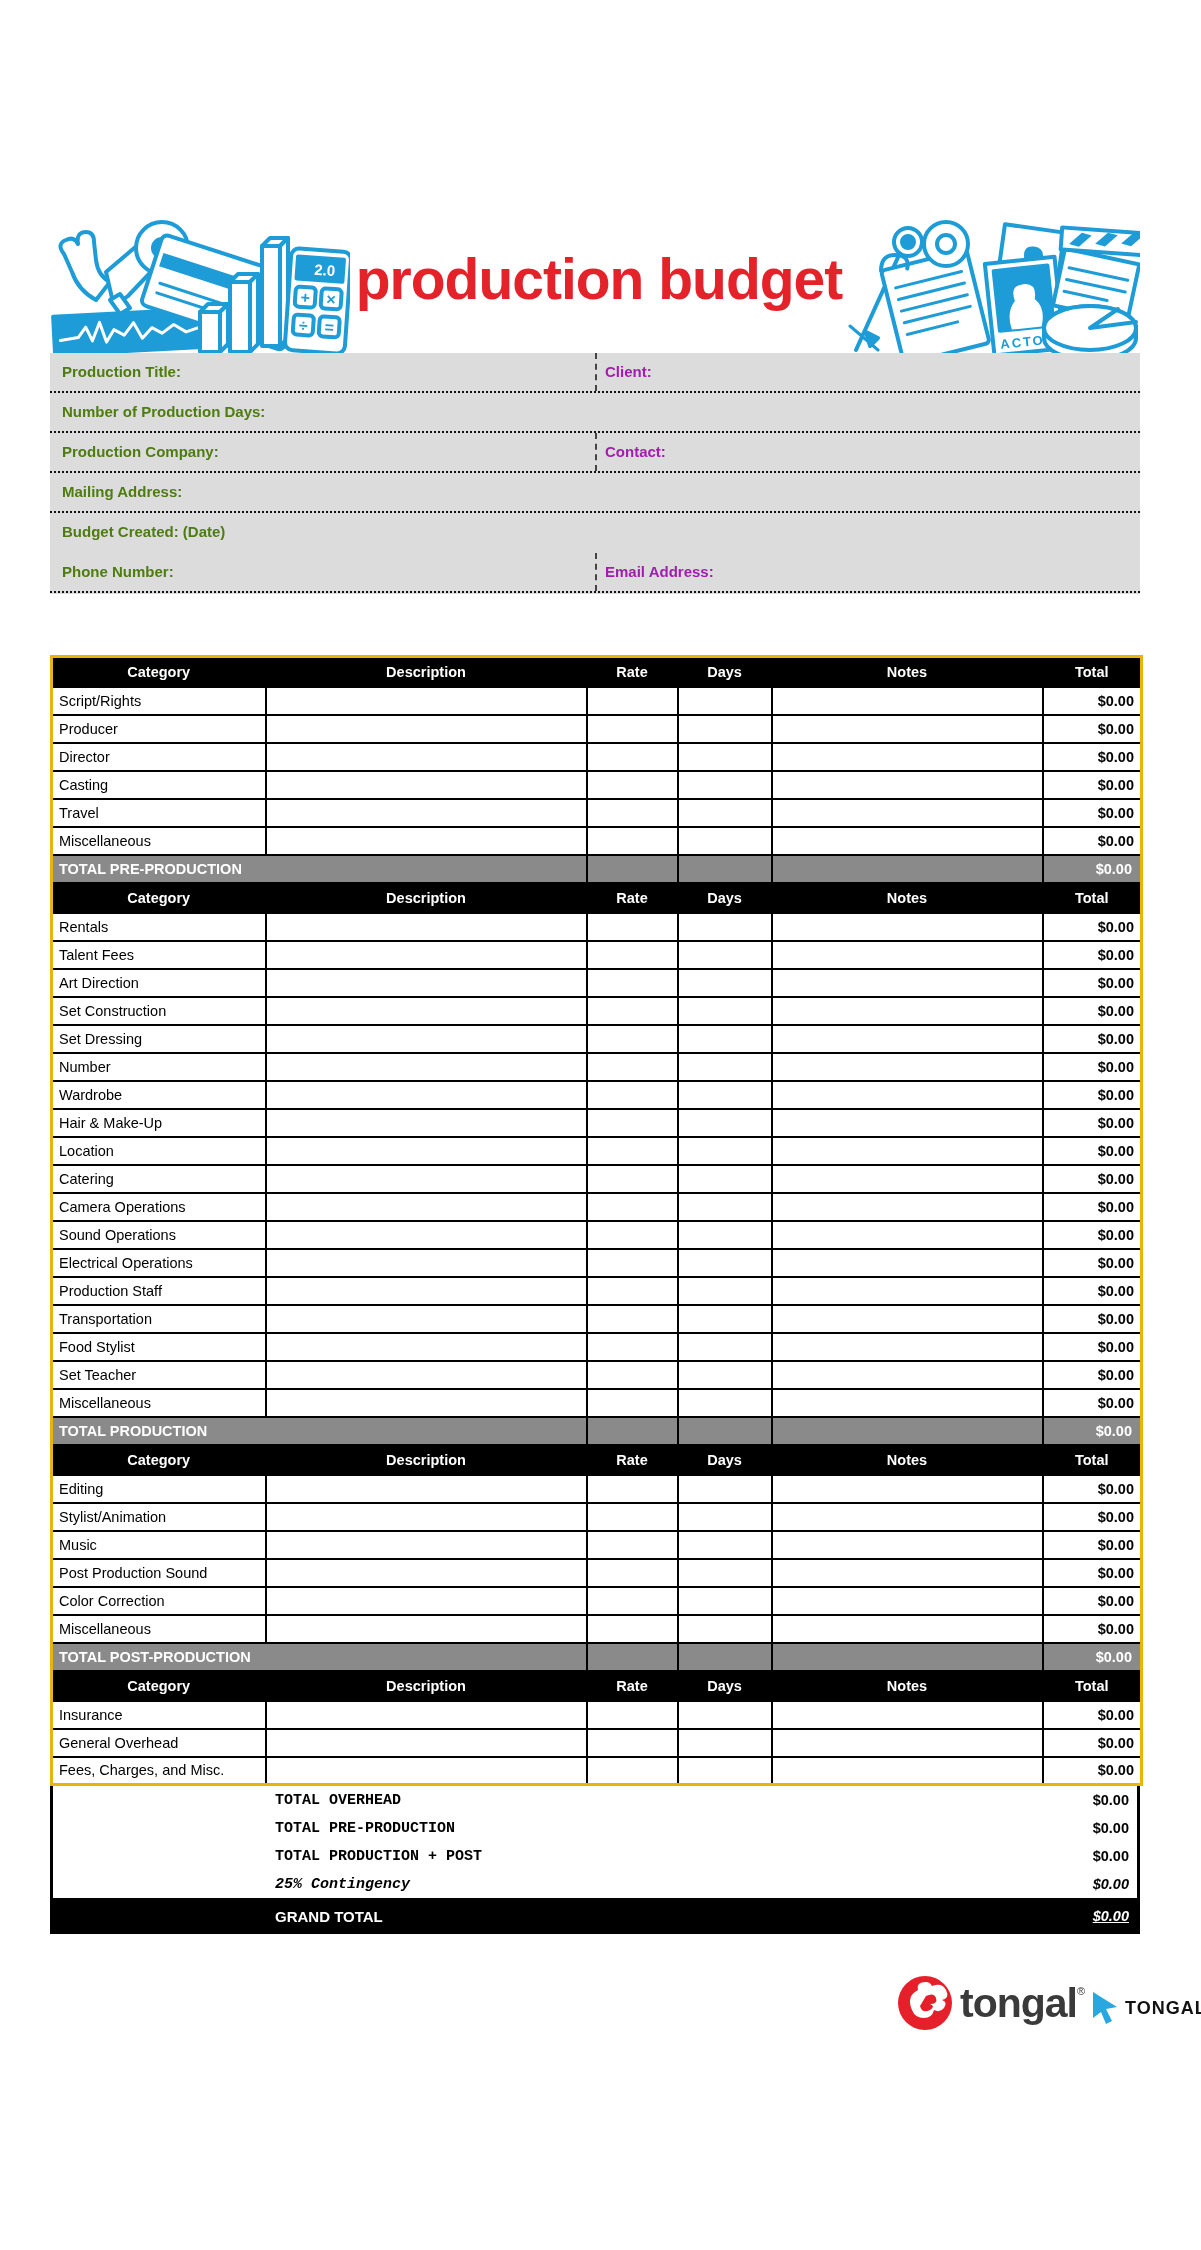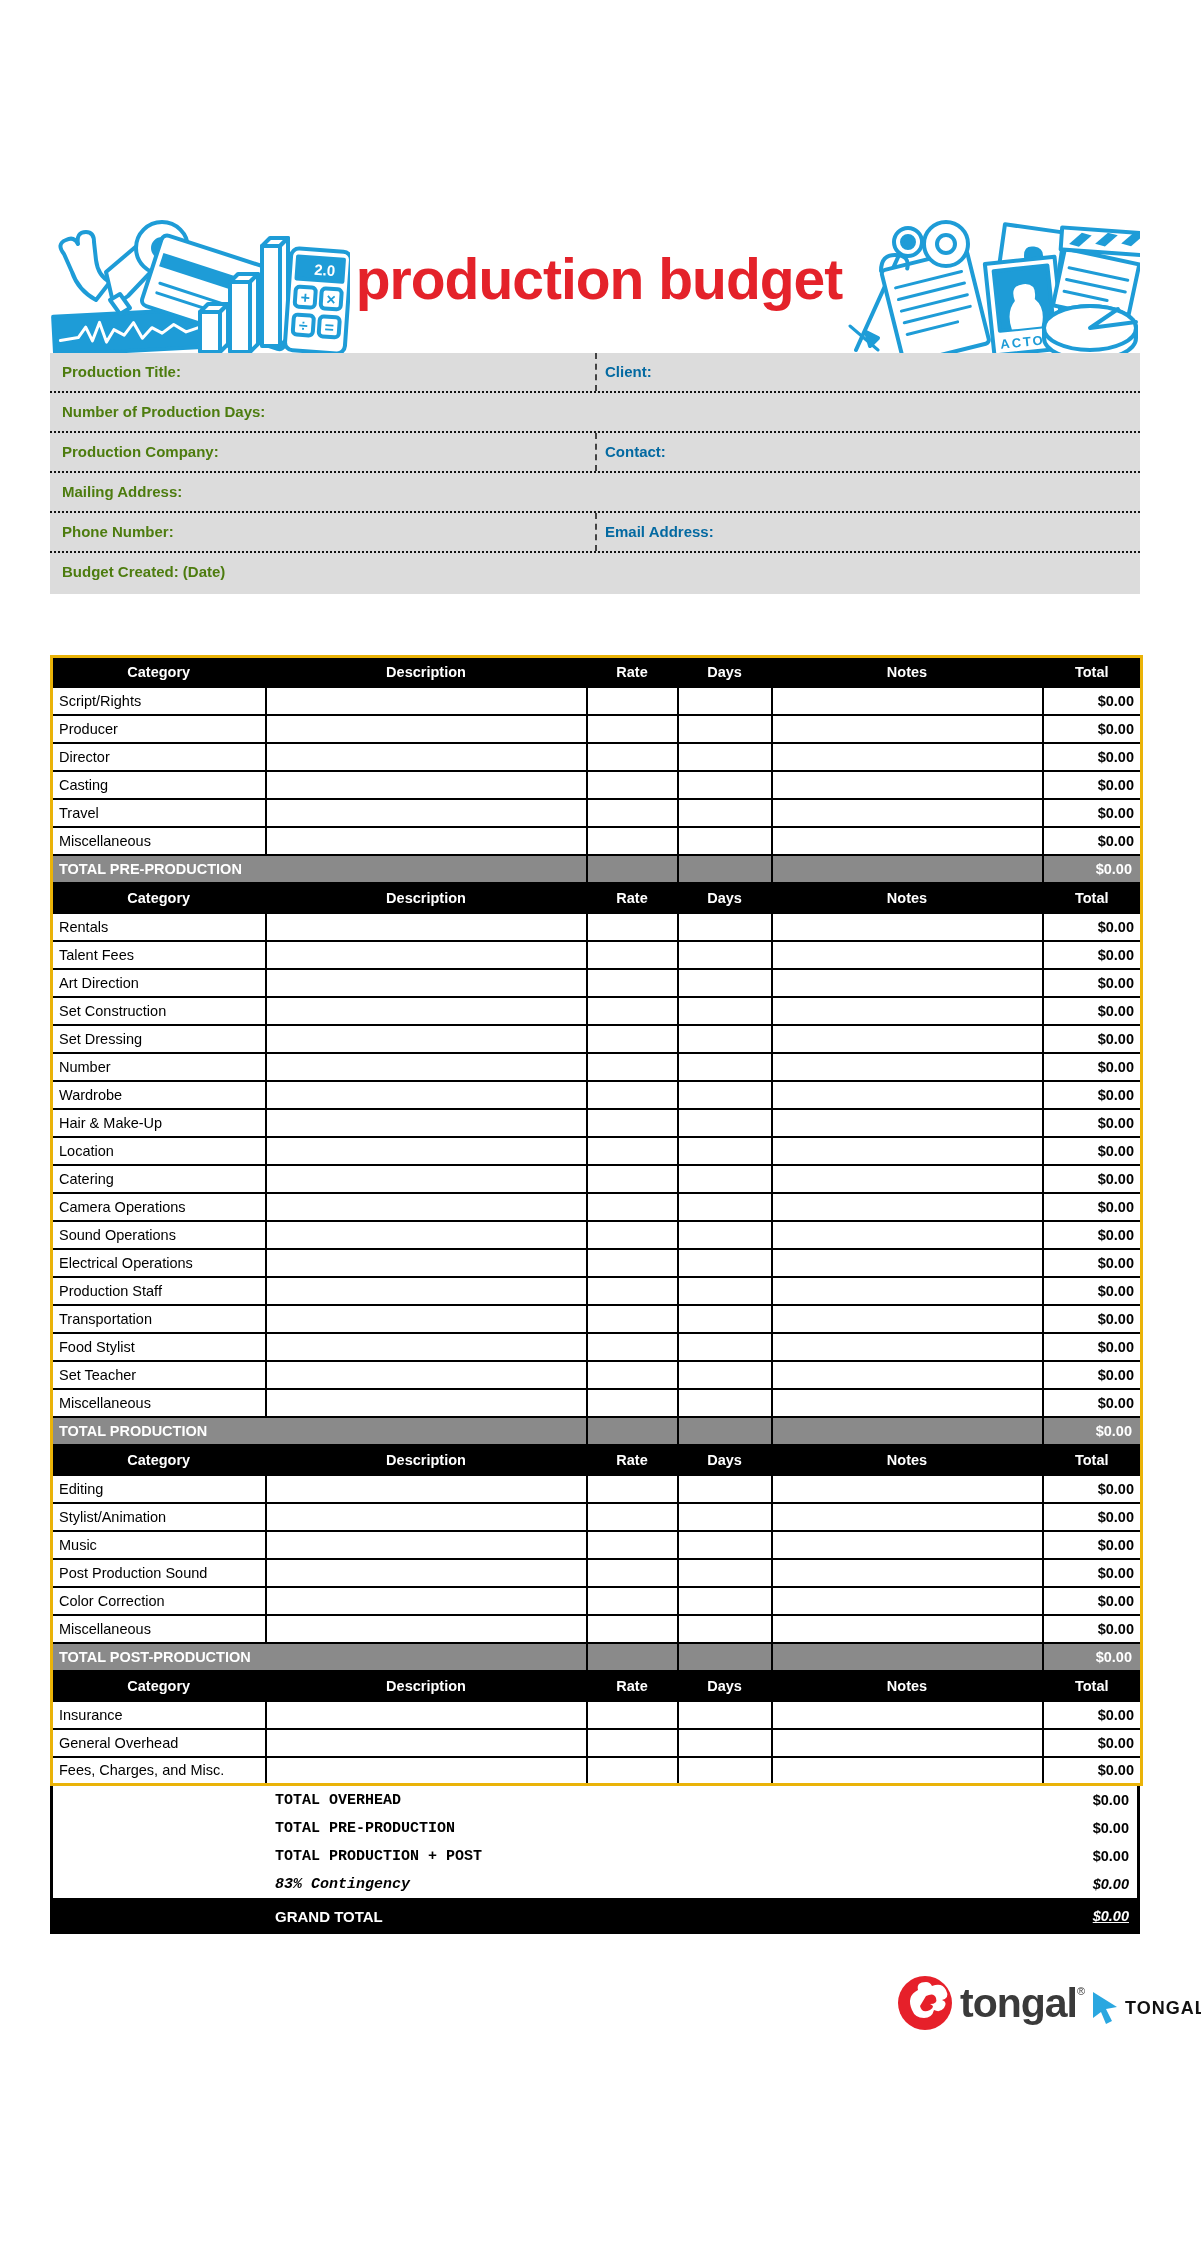--- a/index.html
+++ b/index.html
@@ -12,21 +12,21 @@
                  display:flex; align-items:center; justify-content:space-between; }
   .art { flex:0 0 auto; }
   .page-title { flex:1 1 auto; text-align:center; color:#e4222a; font-size:57px; font-weight:bold;
                 letter-spacing:-1px; line-height:1; padding-bottom:16px; white-space:nowrap; }
 
   
   .info-panel { position:absolute; top:353px; left:50px; width:1090px; height:241px; background:#dcdcdc; }
   .info-row { position:relative; height:40px; }
   .info-row.sep { border-bottom:2px dotted #111; }
   .info-label { position:absolute; left:12px; top:10px; font-size:15px; font-weight:bold; color:#4d7c0f; }
-  .info-label-right { position:absolute; left:calc(50% + 10px); top:10px; font-size:15px; font-weight:bold; color:#0369a1; }
+  .info-label-right { position:absolute; left:calc(50% + 10px); top:10px; font-size:15px; font-weight:bold; color:#a21caf; }
   .info-divider { position:absolute; left:50%; top:0; height:100%; width:0; border-left:2px dashed #444; }
 
   
   .budget-wrap { position:absolute; top:655px; left:50px; width:1090px; }
   table.budget { border-collapse:collapse; width:1090px; table-layout:fixed; border:3px solid #eab308; }
   table.budget th, table.budget td { border:2px solid #000; font-size:14.5px; color:#000; overflow:hidden; white-space:nowrap; }
   table.budget th { background:#000; color:#fff; font-weight:bold; height:30px; text-align:center; border-color:#000; }
   table.budget td { height:28px; padding:0 6px; background:#fff; }
   td.cat { text-align:left; }
   td.total { text-align:right; font-weight:bold; padding-right:8px; }
@@ -177,27 +177,27 @@
       <span class="info-label">Number of Production Days:</span>
     </div>
     <div class="info-row sep">
       <span class="info-label">Production Company:</span>
       <span class="info-divider"></span>
       <span class="info-label-right">Contact:</span>
     </div>
     <div class="info-row sep">
       <span class="info-label">Mailing Address:</span>
     </div>
+    <div class="info-row">
+      <span class="info-label">Budget Created: (Date)</span>
+    </div>
     <div class="info-row sep">
       <span class="info-label">Phone Number:</span>
       <span class="info-divider"></span>
       <span class="info-label-right">Email Address:</span>
-    </div>
-    <div class="info-row">
-      <span class="info-label">Budget Created: (Date)</span>
     </div>
   </div>
 
   <div class="budget-wrap">
     <table class="budget" id="budget-table">
       <colgroup>
         <col style="width:214px">
           <col style="width:321px">
           <col style="width:91px">
         <col style="width:94px">
@@ -532,21 +532,21 @@
       </div>
       <div class="summary-row">
         <span class="s-label">TOTAL PRE-PRODUCTION</span>
         <span class="s-value">$0.00</span>
       </div>
       <div class="summary-row">
         <span class="s-label">TOTAL PRODUCTION + POST</span>
         <span class="s-value">$0.00</span>
       </div>
       <div class="summary-row italic">
-        <span class="s-label">83% Contingency</span>
+        <span class="s-label">25% Contingency</span>
         <span class="s-value">$0.00</span>
       </div>
     </div>
 
     <div class="grand-row">
       <span class="g-label">GRAND TOTAL</span>
       <span class="g-value">$0.00</span>
     </div>
   </div>
 

